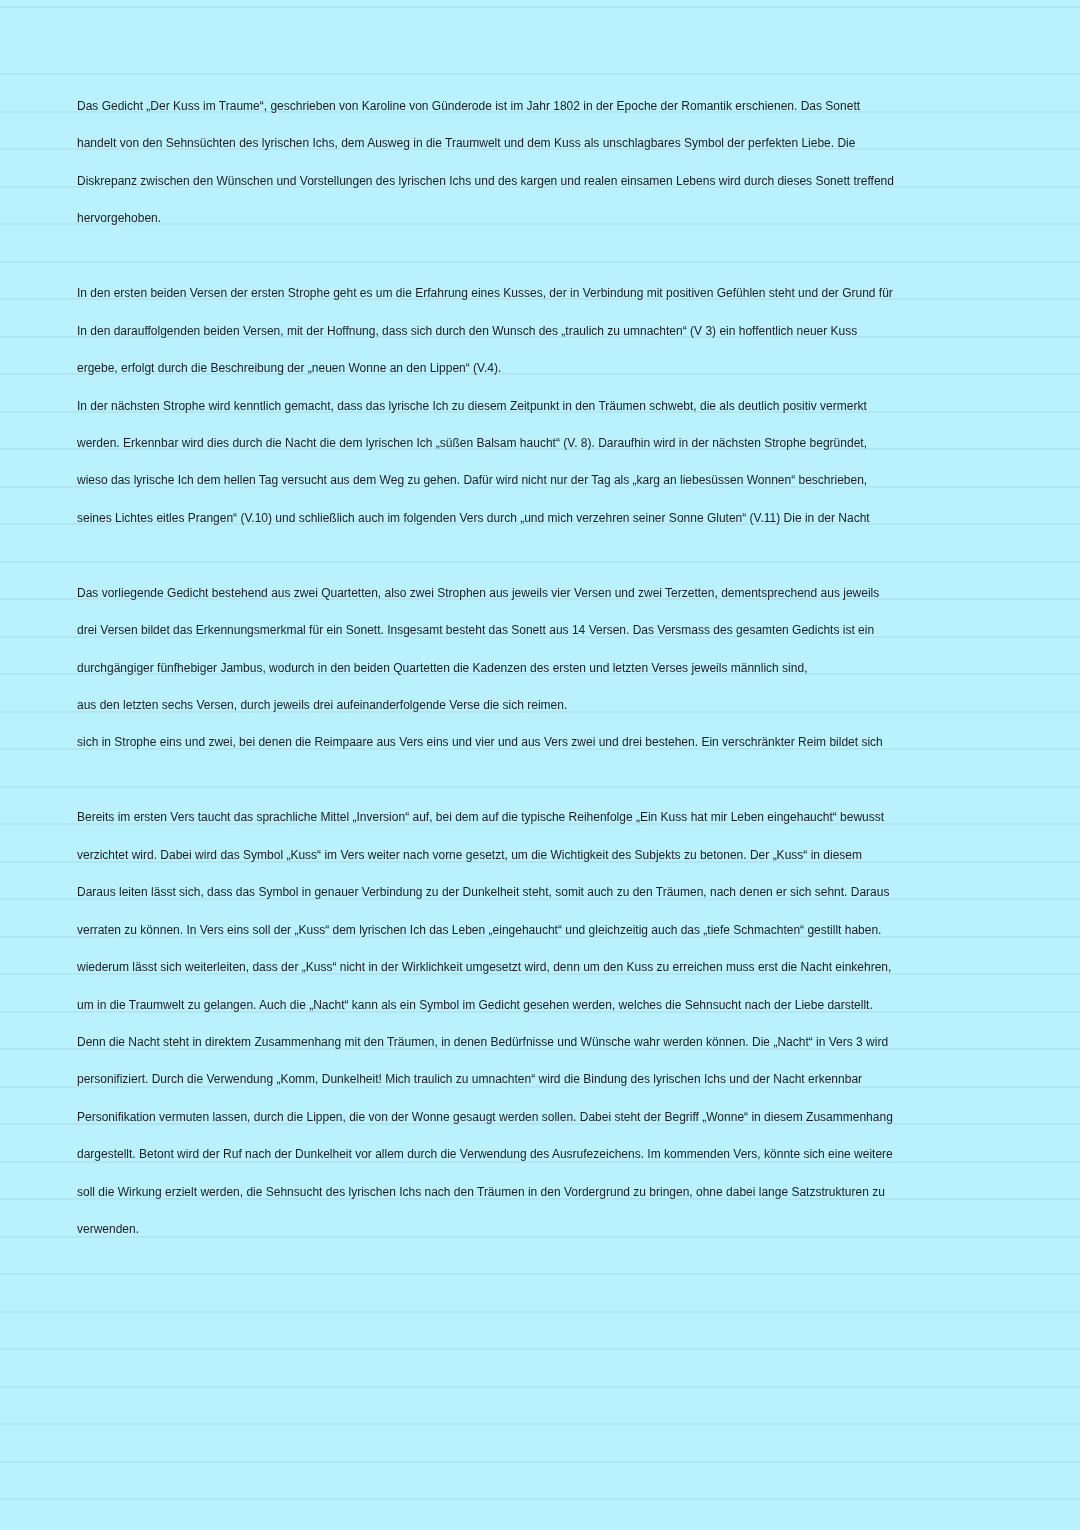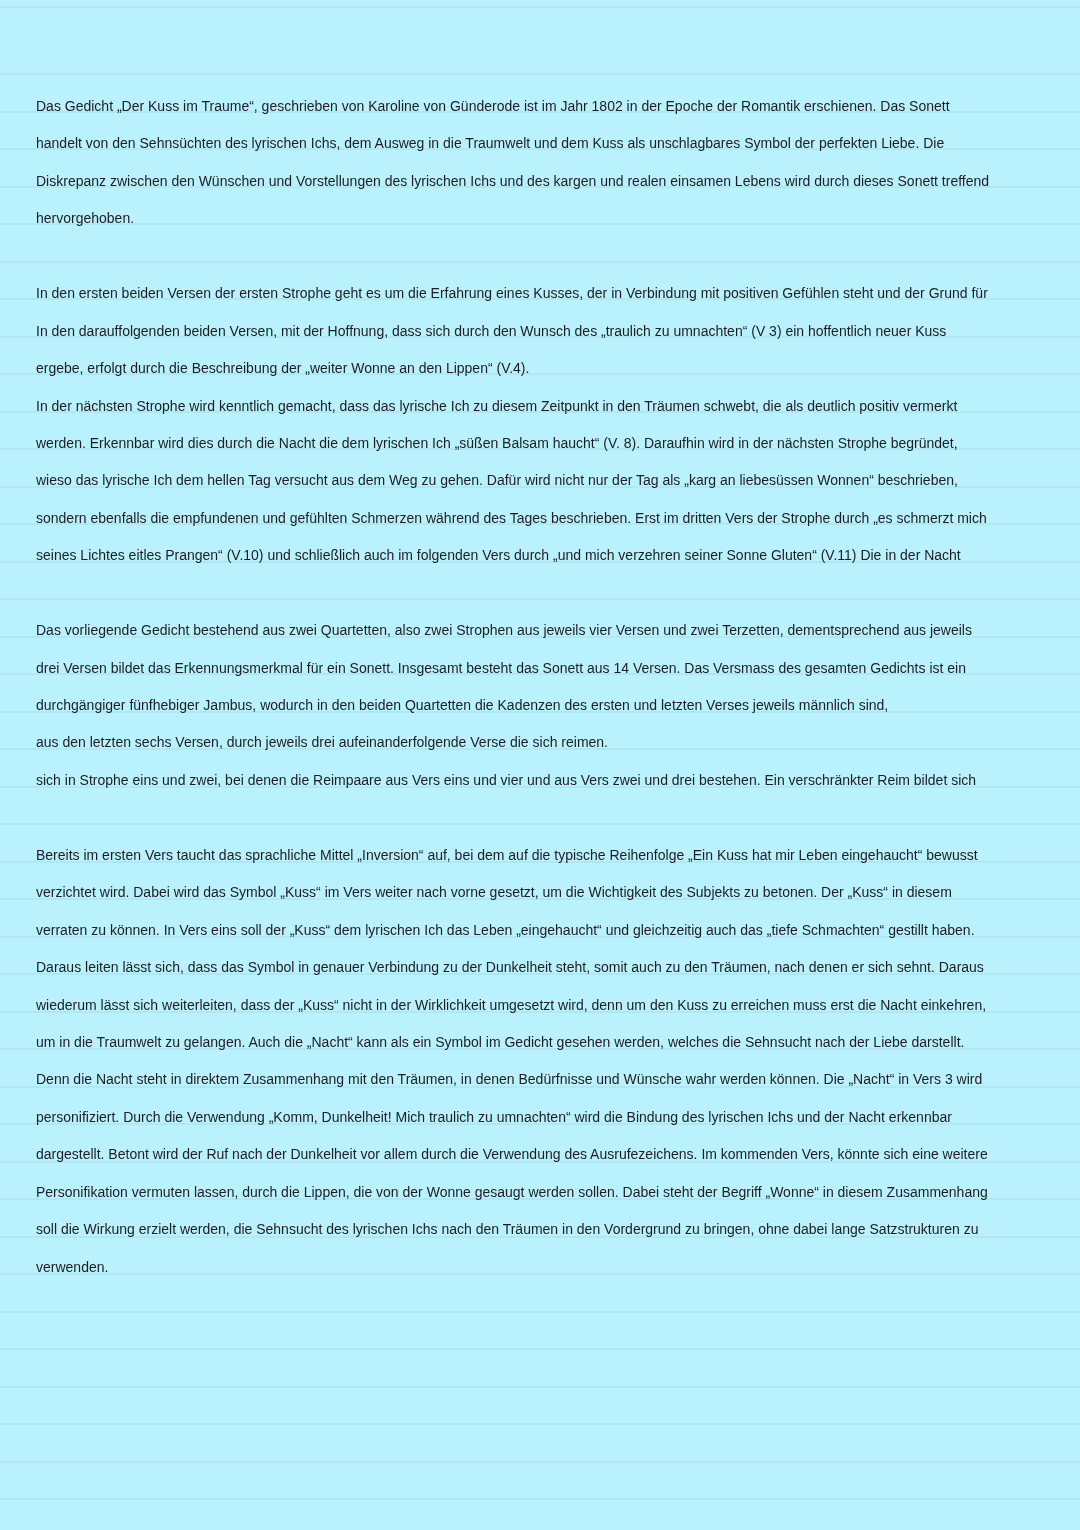--- a/index.html
+++ b/index.html
@@ -32,24 +32,25 @@
     }
     .content {
       position: absolute;
       left: 36px;
       top: 93px;
       width: 1010px;
     }
     .line {
       height: 37.45px;
       line-height: 26px;
-      font-size: 14px;
+      font-size: 12px;
       color: #1d1d22;
       white-space: nowrap;
       letter-spacing: 0px;
+      margin-left: 41px;
     }
     .blank {
       height: 37.45px;
     }
   </style>
 </head>
 <body>
 
 <div class="page">
   <div class="content">
@@ -59,49 +60,48 @@
       <div class="line">handelt von den Sehnsüchten des lyrischen Ichs, dem Ausweg in die Traumwelt und dem Kuss als unschlagbares Symbol der perfekten Liebe. Die</div>
       <div class="line">Diskrepanz zwischen den Wünschen und Vorstellungen des lyrischen Ichs und des kargen und realen einsamen Lebens wird durch dieses Sonett treffend</div>
       <div class="line">hervorgehoben.</div>
     </div>
 
     <div class="blank"></div>
 
     <div>
       <div class="line">In den ersten beiden Versen der ersten Strophe geht es um die Erfahrung eines Kusses, der in Verbindung mit positiven Gefühlen steht und der Grund für</div>
       <div class="line">In den darauffolgenden beiden Versen, mit der Hoffnung, dass sich durch den Wunsch des „traulich zu umnachten“ (V 3) ein hoffentlich neuer Kuss</div>
-      <div class="line">ergebe, erfolgt durch die Beschreibung der „weiter Wonne an den Lippen“ (V.4).</div>
+      <div class="line">ergebe, erfolgt durch die Beschreibung der „neuen Wonne an den Lippen“ (V.4).</div>
       <div class="line">In der nächsten Strophe  wird kenntlich gemacht, dass  das lyrische Ich zu diesem Zeitpunkt in den Träumen schwebt, die als deutlich  positiv vermerkt</div>
       <div class="line">werden. Erkennbar wird dies durch die Nacht die dem lyrischen Ich „süßen Balsam haucht“ (V. 8). Daraufhin wird in der nächsten Strophe begründet,</div>
       <div class="line">wieso das lyrische Ich dem hellen  Tag versucht aus dem Weg zu gehen. Dafür wird nicht nur der Tag als  „karg an liebesüssen Wonnen“ beschrieben,</div>
-      <div class="line">sondern ebenfalls die  empfundenen und gefühlten Schmerzen während des Tages beschrieben. Erst im dritten Vers der Strophe durch „es schmerzt mich</div>
       <div class="line">seines Lichtes eitles Prangen“  (V.10) und schließlich auch im folgenden Vers durch „und mich verzehren seiner Sonne Gluten“ (V.11) Die in der Nacht</div>
     </div>
 
     <div class="blank"></div>
 
     <div>
       <div class="line">Das vorliegende Gedicht bestehend aus zwei Quartetten, also  zwei Strophen aus jeweils vier Versen und zwei  Terzetten, dementsprechend aus jeweils</div>
       <div class="line">drei Versen bildet das Erkennungsmerkmal für ein Sonett. Insgesamt besteht das Sonett aus 14 Versen. Das Versmass des gesamten Gedichts ist ein</div>
       <div class="line">durchgängiger fünfhebiger Jambus, wodurch in den beiden Quartetten die Kadenzen des ersten und letzten Verses jeweils männlich  sind,</div>
       <div class="line">aus den letzten sechs Versen, durch jeweils drei aufeinanderfolgende Verse die sich reimen.</div>
       <div class="line">sich in Strophe eins und zwei, bei denen die Reimpaare aus Vers eins und vier und aus Vers zwei und drei bestehen. Ein verschränkter Reim bildet sich</div>
     </div>
 
     <div class="blank"></div>
 
     <div>
       <div class="line">Bereits im ersten Vers taucht das sprachliche Mittel „Inversion“ auf, bei dem auf die  typische Reihenfolge „Ein Kuss hat mir Leben eingehaucht“ bewusst</div>
       <div class="line">verzichtet wird. Dabei wird das Symbol „Kuss“ im Vers weiter nach vorne gesetzt, um die Wichtigkeit des Subjekts zu betonen. Der „Kuss“ in diesem</div>
+      <div class="line">Daraus leiten lässt sich, dass das Symbol in genauer Verbindung zu der Dunkelheit steht, somit auch zu den Träumen, nach denen er sich sehnt. Daraus</div>
       <div class="line">verraten zu können. In Vers eins soll der „Kuss“ dem lyrischen Ich das Leben „eingehaucht“ und gleichzeitig auch das „tiefe Schmachten“ gestillt haben.</div>
-      <div class="line">Daraus leiten lässt sich, dass das Symbol in genauer Verbindung zu der Dunkelheit steht, somit auch zu den Träumen, nach denen er sich sehnt. Daraus</div>
       <div class="line">wiederum lässt sich weiterleiten, dass der „Kuss“ nicht in der Wirklichkeit umgesetzt wird, denn um den Kuss zu erreichen muss erst die Nacht einkehren,</div>
       <div class="line">um in die Traumwelt zu gelangen. Auch die „Nacht“ kann als ein Symbol im Gedicht gesehen werden, welches die Sehnsucht nach der Liebe darstellt.</div>
       <div class="line">Denn die Nacht steht in direktem Zusammenhang mit den Träumen, in denen Bedürfnisse und Wünsche wahr werden können. Die „Nacht“  in Vers 3  wird</div>
       <div class="line">personifiziert. Durch die Verwendung „Komm, Dunkelheit! Mich traulich zu umnachten“ wird die Bindung des lyrischen Ichs und der Nacht erkennbar</div>
+      <div class="line">Personifikation vermuten lassen, durch die Lippen, die von der Wonne gesaugt werden sollen. Dabei steht der Begriff „Wonne“ in diesem Zusammenhang</div>
       <div class="line">dargestellt. Betont wird der Ruf nach der Dunkelheit vor allem durch die Verwendung des Ausrufezeichens. Im kommenden Vers, könnte sich eine weitere</div>
-      <div class="line">Personifikation vermuten lassen, durch die Lippen, die von der Wonne gesaugt werden sollen. Dabei steht der Begriff „Wonne“ in diesem Zusammenhang</div>
       <div class="line">soll die Wirkung erzielt werden, die Sehnsucht des lyrischen Ichs nach den Träumen in den Vordergrund zu bringen, ohne dabei lange Satzstrukturen zu</div>
       <div class="line">verwenden.</div>
     </div>
 
   </div>
 </div>
 
 </body></html>

